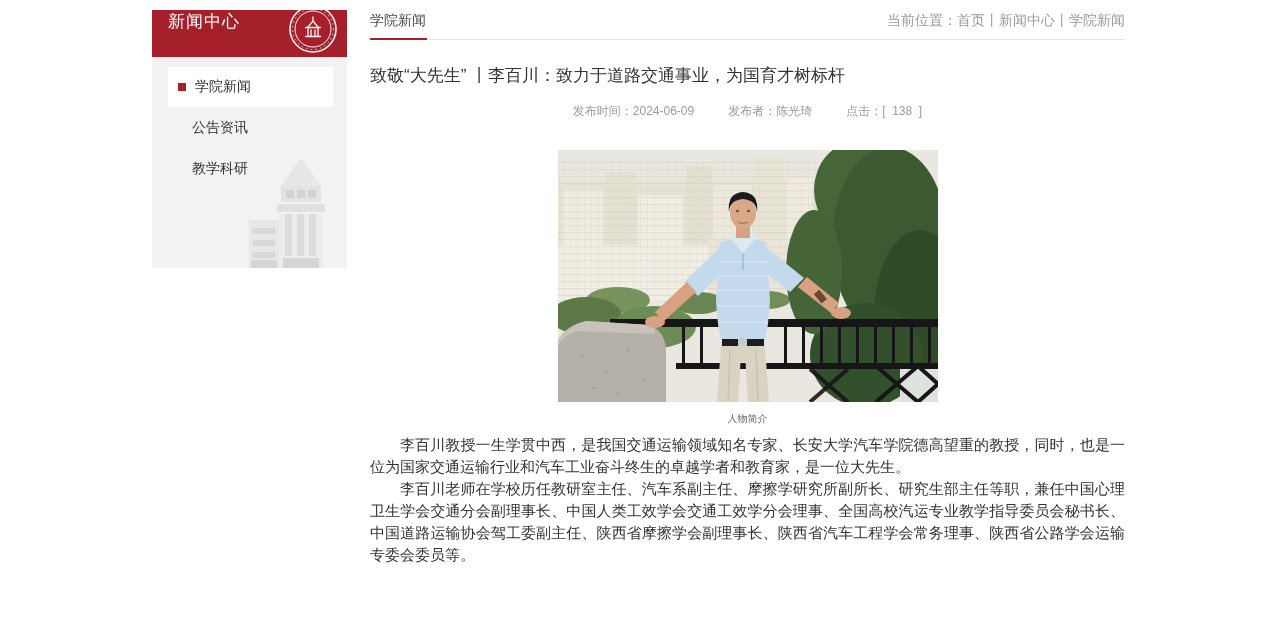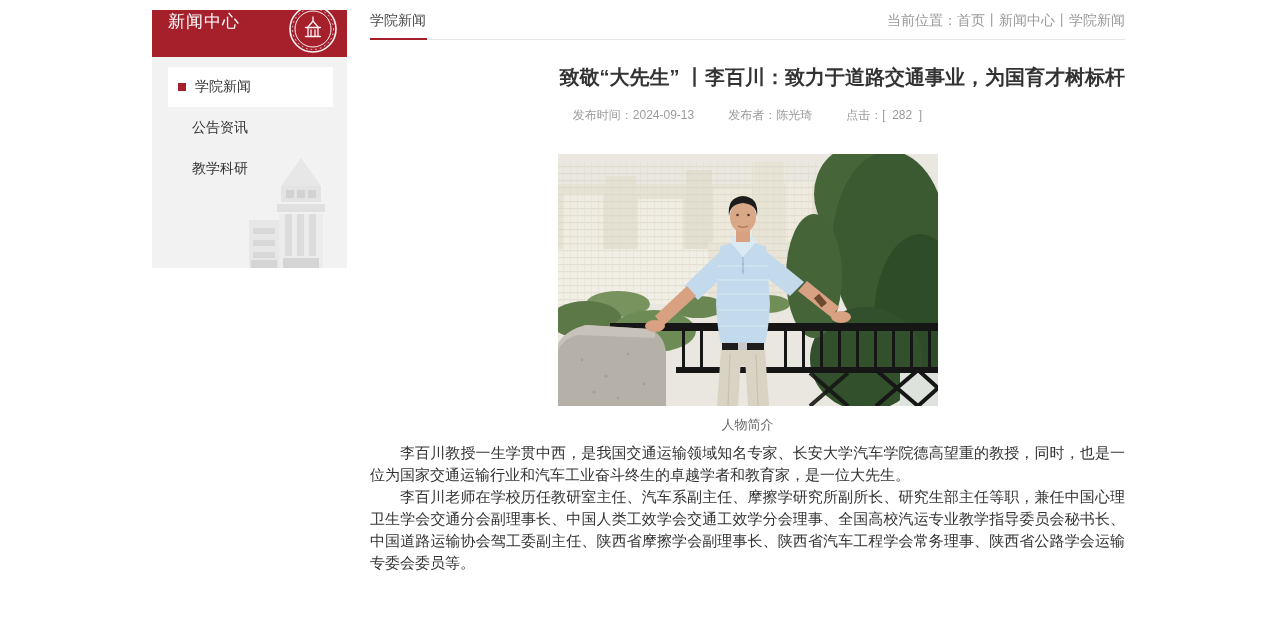--- a/index.html
+++ b/index.html
@@ -34,30 +34,30 @@
 
   
   .main { position:absolute; left:370px; top:12px; width:755px; }
   .tab-row { display:flex; justify-content:space-between; align-items:flex-end; }
   .section-tab { font-size:14px; color:#4a4a4a; padding-bottom:9px; cursor:pointer; }
   .breadcrumb { font-size:14px; color:#9a9a9a; padding-bottom:9px; cursor:pointer; }
   .rule { position:relative; height:1px; background:#e6e6e6; }
   .rule-accent { position:absolute; left:0; top:-1px; width:57px; height:2px; background:#a6202c; }
 
   .article-title {
-    margin-top:24px; text-align:right; font-size:20px; font-weight:bold; color:#333;
+    margin-top:24px; text-align:left; font-size:17px; font-weight:normal; color:#333;
   }
   .article-meta {
     margin-top:16px; display:flex; justify-content:center; gap:34px;
     font-size:12px; color:#9b9b9b; white-space:pre;
   }
 
   .photo-wrap { width:380px; height:252px; margin:30px auto 0; background:#f5f4f0; }
   .photo-wrap svg { display:block; }
-  .photo-caption { margin-top:10px; text-align:center; font-size:13px; color:#666; }
+  .photo-caption { margin-top:10px; text-align:center; font-size:10px; color:#666; }
 
   .article-body { margin-top:8px; font-size:15px; line-height:22px; text-align:justify; color:#333; }
   .article-body p { text-indent:2em; }
 </style>
 </head>
 <body>
 
 <div class="sidebar">
   <div class="sidebar-header">
     <span>新闻中心</span>
@@ -112,23 +112,23 @@
     <span class="section-tab">学院新闻</span>
     <span class="breadcrumb">当前位置：首页丨新闻中心丨学院新闻</span>
   </div>
   <div class="rule">
     <div class="rule-accent"></div>
   </div>
 
   <h1 class="article-title">致敬“大先生” 丨李百川：致力于道路交通事业，为国育才树标杆</h1>
 
   <div class="article-meta">
-    <span>发布时间：2024-09-13</span>
+    <span>发布时间：2024-06-09</span>
     <span>发布者：陈光琦</span>
-    <span>点击：[  282  ]</span>
+    <span>点击：[  138  ]</span>
   </div>
 
   <div class="photo-wrap">
     <svg width="380" height="252" viewBox="0 0 380 252">
       <defs>
         <pattern id="floors" width="7" height="7" patternUnits="userSpaceOnUse">
           <rect width="7" height="7" fill="none"></rect>
           <rect y="5" width="7" height="1.2" fill="#d6d1c2" opacity="0.8"></rect>
           <rect x="5" width="1" height="7" fill="#ddd8c9" opacity="0.6"></rect>
         </pattern>

